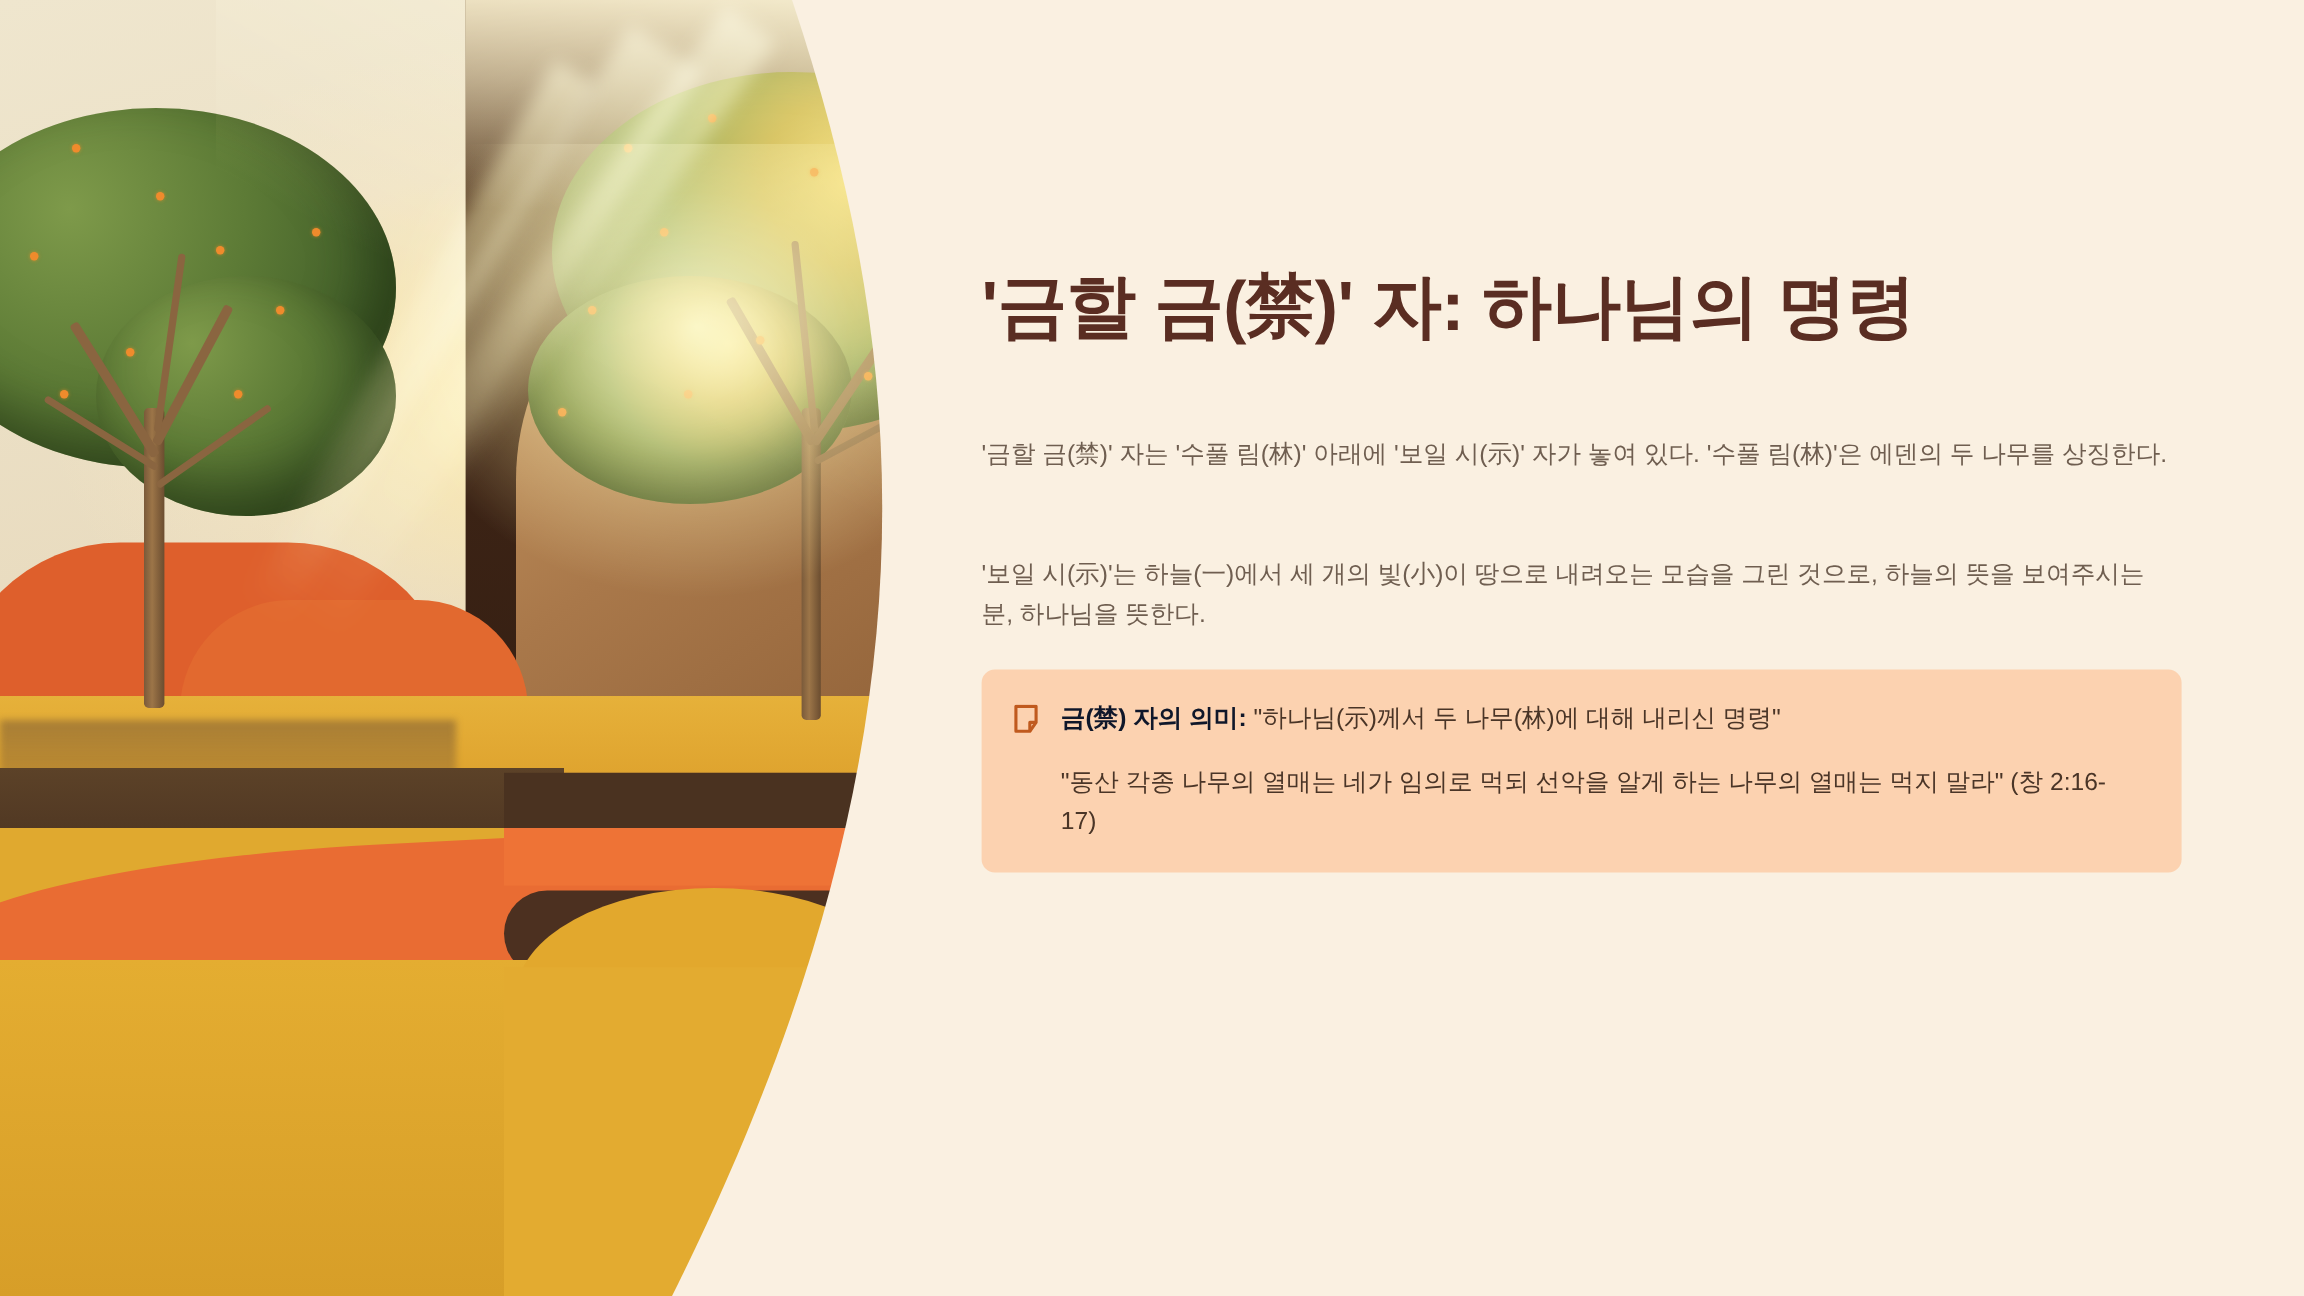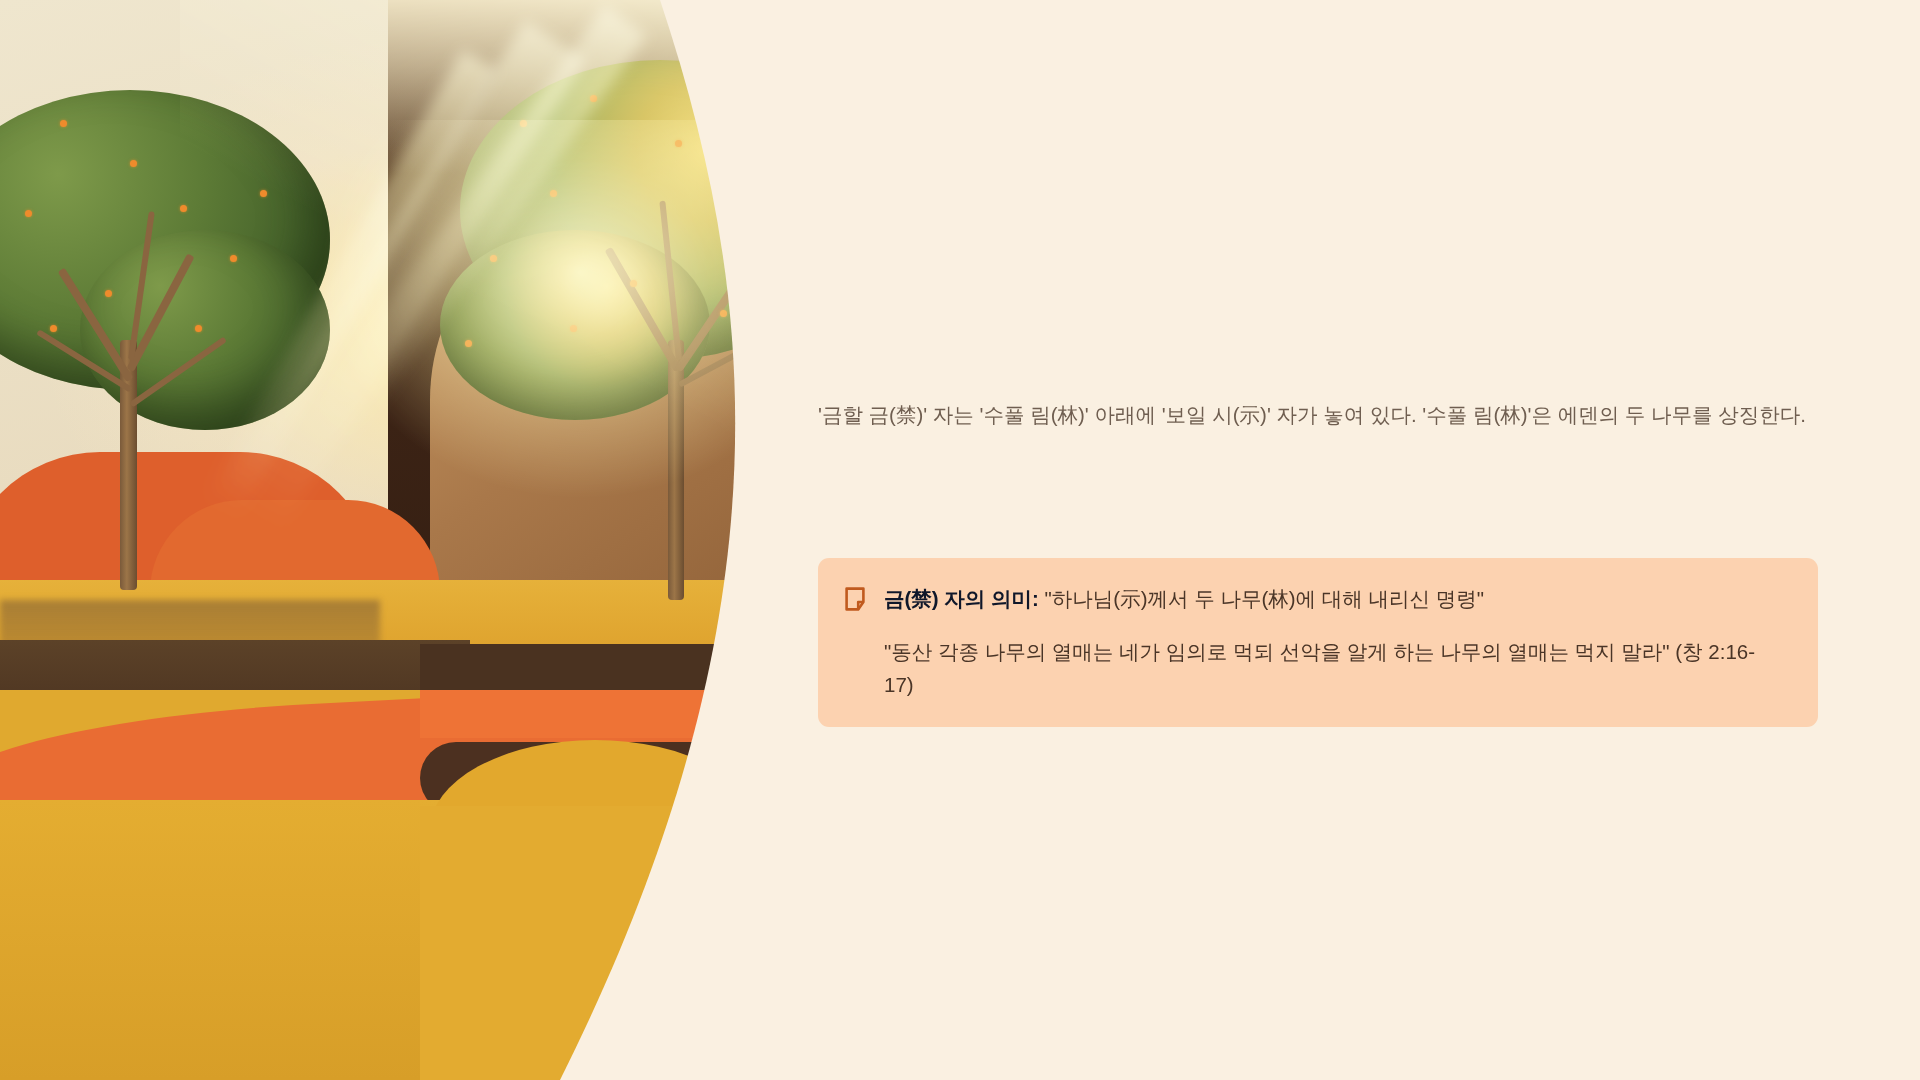--- a/index.html
+++ b/index.html
@@ -153,21 +153,21 @@
   }
   .page-title {
     position:absolute; left:0; top:222px; width:1010px;
     font-size:58px; font-weight:700; letter-spacing:-0.5px;
     color:#5a2d22; line-height:1.16; white-space:nowrap;
   }
   .para {
     position:absolute; left:0; width:1000px;
     font-size:20.5px; line-height:1.62; color:#6f5e50; font-weight:400;
   }
-  .para-1 { top:362px;margin-top:36px; }
+  .para-1 { top:362px; }
   .para-2 { top:462px; }
   .para-3 { top:772px; }
 
   .callout {
     position:absolute; left:0; top:558px; width:1000px;
     background:#fcd2b0; border-radius:11px;
     padding:26px 28px 26px 26px;
   }
   .callout-row { display:flex; align-items:flex-start; gap:18px; }
   .note-icon {
@@ -259,23 +259,25 @@
       <div class="rays"></div>
       <div class="ray-beam" style="left:520px; top:40px; width:72px; height:560px; transform:rotate(33deg);"></div>
       <div class="ray-beam" style="left:460px; top:60px; width:40px; height:520px; transform:rotate(30deg);"></div>
       <div class="ray-beam" style="left:600px; top:20px; width:52px; height:520px; transform:rotate(36deg);"></div>
 
     </div>
   </div>
 
   <div class="content">
 
+    <h1 class="page-title">'금할 금(禁)' 자: 하나님의 명령</h1>
 
     <p class="para para-1">'금할 금(禁)' 자는 '수풀 림(林)' 아래에 '보일 시(示)' 자가 놓여 있다. '수풀 림(林)'은 에덴의 두 나무를 상징한다.</p>
 
+    <p class="para para-2">'보일 시(示)'는 하늘(一)에서 세 개의 빛(小)이 땅으로 내려오는 모습을 그린 것으로, 하늘의 뜻을 보여주시는 분, 하나님을 뜻한다.</p>
 
     <div class="callout">
       <div class="callout-row">
         <span class="note-icon">
           <svg width="22" height="24" viewBox="0 0 22 24" fill="none" xmlns="http://www.w3.org/2000/svg">
             <path d="M2.6 1.6h16.8v13.4l-5.2 7.4H2.6V1.6z" stroke="#c05a1e" stroke-width="2.6" stroke-linejoin="round" fill="none"></path>
             <path d="M19.4 15h-5.2v7.4" stroke="#c05a1e" stroke-width="2.6" stroke-linejoin="round" fill="none"></path>
           </svg>
         </span>
         <span class="callout-head"><b>금(禁) 자의 의미:</b> <span>"하나님(示)께서 두 나무(林)에 대해 내리신 명령"</span></span>

